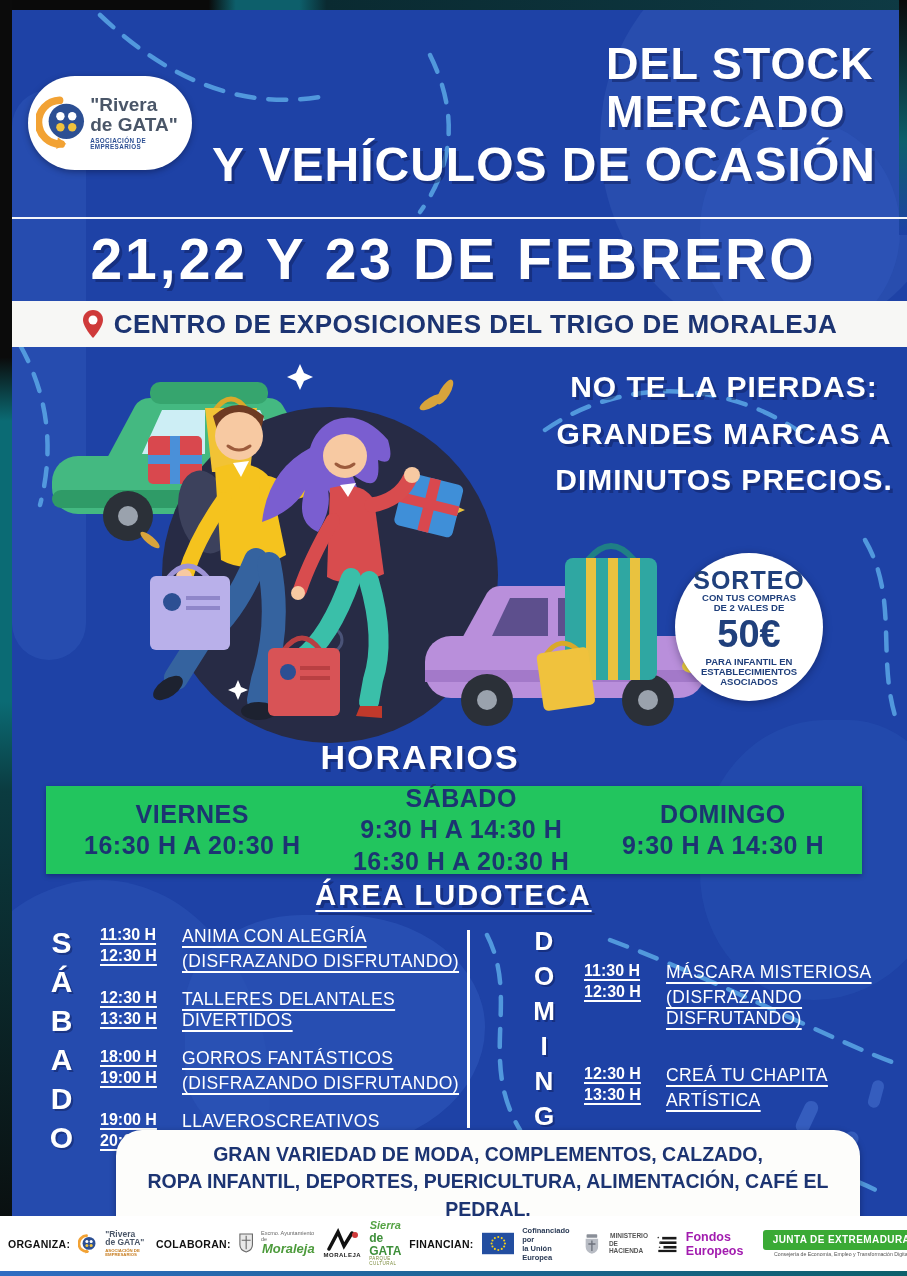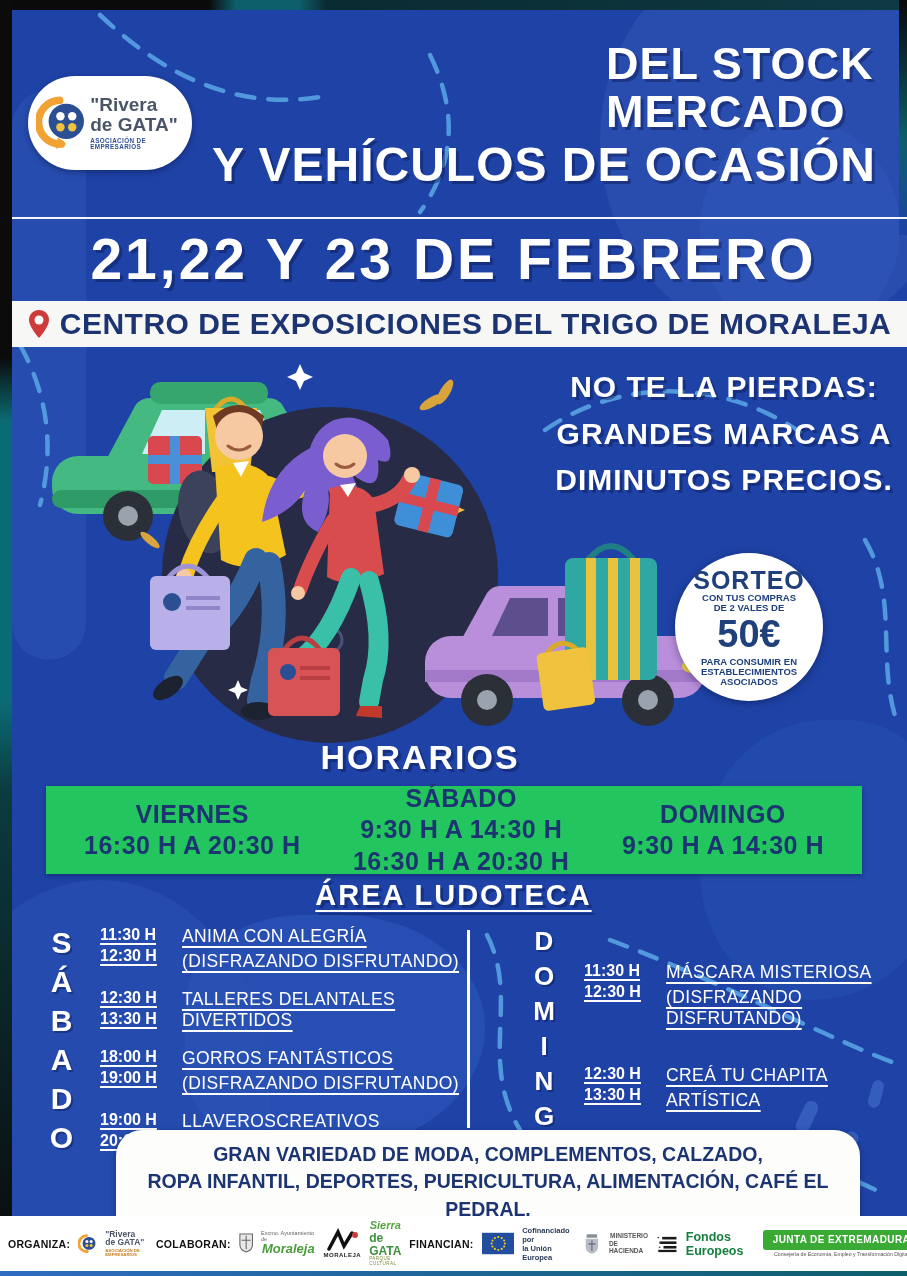--- a/index.html
+++ b/index.html
@@ -40,21 +40,21 @@
     font-size:118px;font-weight:800;letter-spacing:-2px;line-height:1;}
   .title-stack{position:absolute;left:606px;top:40px;font-size:45px;font-weight:800;line-height:1.06;letter-spacing:1px;}
   .title-line3{position:absolute;left:212px;top:137px;width:700px;text-align:left;
     font-size:48px;font-weight:800;letter-spacing:1px;}
   .rule{position:absolute;left:12px;top:217px;width:895px;height:2px;background:#fff;opacity:.95;}
   .date-line{position:absolute;left:0;top:226px;width:907px;text-align:center;
     font-size:57px;font-weight:800;letter-spacing:3px;}
   
   .location-bar{position:absolute;left:12px;top:301px;width:895px;height:46px;background:#f7f7f5;
     display:flex;align-items:center;justify-content:center;gap:10px;}
-  .location-text{color:#1c3472;font-size:30px;font-weight:800;letter-spacing:.5px;}
+  .location-text{color:#1c3472;font-size:26px;font-weight:800;letter-spacing:.5px;}
   
   .illus{position:absolute;left:0;top:350px;}
   
   .tagline{position:absolute;left:548px;top:364px;width:352px;text-align:center;
     font-size:30px;font-weight:800;line-height:1.55;letter-spacing:1px;}
   
   .sorteo{position:absolute;left:675px;top:553px;width:148px;height:148px;border-radius:50%;background:#fff;
     color:#20407c;display:flex;flex-direction:column;align-items:center;justify-content:center;line-height:1.05;
     box-shadow:0 2px 8px rgba(0,0,30,.35);}
   .sorteo-title{font-size:25px;font-weight:800;letter-spacing:1px;}
@@ -99,21 +99,21 @@
   .rivera-mini-text .n{font-size:8.5px;font-weight:700;color:#4a5668;}
   .rivera-mini-text .s{font-size:4.3px;font-weight:700;color:#c77c1e;margin-top:2px;}
   .ayto-text .l1{font-size:5.5px;color:#666;}
   .ayto-text .l2{font-size:13px;font-weight:700;font-style:italic;color:#4d9b3c;}
   .mor-label{font-size:6px;font-weight:800;color:#222;letter-spacing:.5px;}
   .sierra .l1{font-size:11px;font-style:italic;color:#55a344;font-weight:700;}
   .sierra .l2{font-size:12px;font-weight:800;color:#3e8f3a;}
   .sierra .l3{font-size:4.5px;color:#7a8a3a;letter-spacing:.5px;}
   .eu-text{font-size:7.5px;color:#2a3a55;line-height:1.2;font-weight:700;}
   .min-text{font-size:6.5px;color:#555;line-height:1.2;font-weight:700;}
-  .fondos-text{font-size:12.5px;color:#15803d;font-weight:700;}
+  .fondos-text{font-size:12.5px;color:#a21caf;font-weight:700;}
   .junta-box{background:#3aaa35;color:#fff;font-weight:800;font-size:10px;letter-spacing:.4px;
     padding:5px 10px;border-radius:3px;white-space:nowrap;}
   .junta-sub{font-size:5.2px;color:#555;margin-top:2px;white-space:nowrap;}
 </style>
 </head>
 <body>
 
 <div class="poster">
 
   <div class="blob blob-topright"></div>
@@ -301,21 +301,21 @@
     <div>NO TE LA PIERDAS:</div>
     <div>GRANDES MARCAS A</div>
     <div>DIMINUTOS PRECIOS.</div>
   </div>
 
   <div class="sorteo">
     <span class="sorteo-title">SORTEO</span>
     <span class="sorteo-small">CON TUS COMPRAS</span>
     <span class="sorteo-small">DE 2 VALES DE</span>
     <span class="sorteo-amount">50€</span>
-    <span class="sorteo-small">PARA CONSUMIR EN</span>
+    <span class="sorteo-small">PARA INFANTIL EN</span>
     <span class="sorteo-small">ESTABLECIMIENTOS</span>
     <span class="sorteo-small">ASOCIADOS</span>
   </div>
 
   <div class="horarios-title shadowed">HORARIOS</div>
   <div class="horarios-box">
     <div class="hday">
       <span class="dname">VIERNES</span>
       <span>16:30 H A 20:30 H</span>
     </div>

